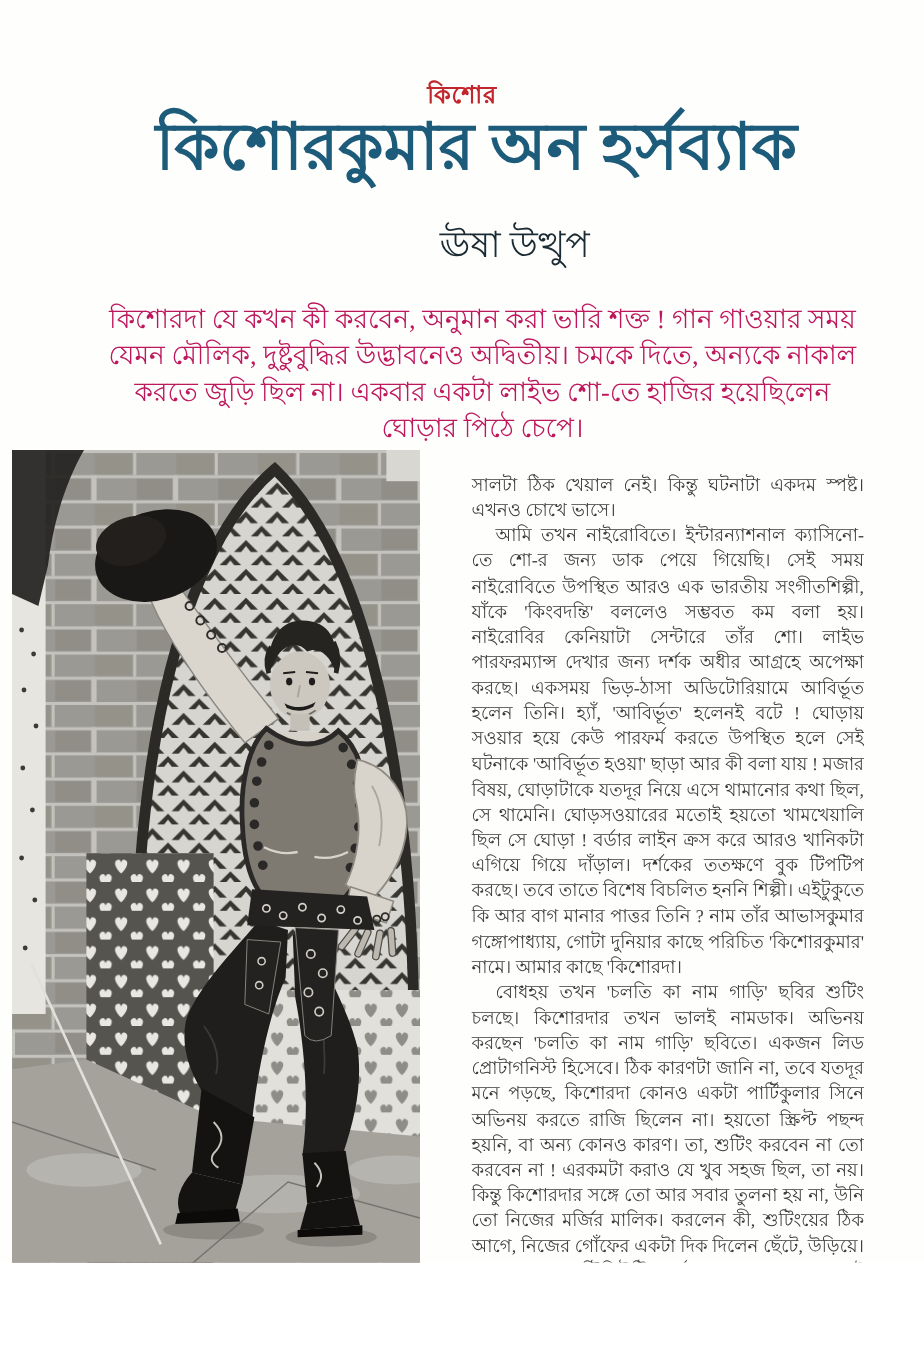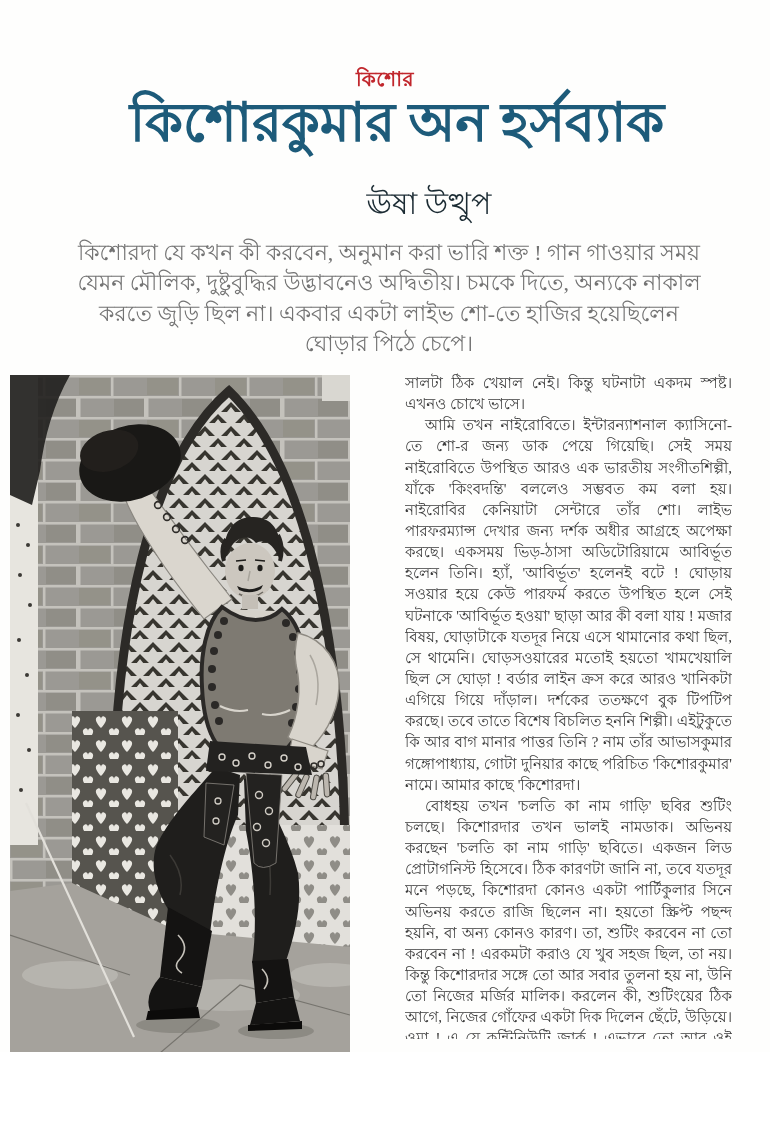--- a/index.html
+++ b/index.html
@@ -23,34 +23,33 @@
     color:#1d5b7a; margin:0; line-height:1.25;padding-left:12px;
   }
   .byline {
     position:absolute; top:180px; left:0; width:100%;
     text-align:center; font-size:30px; font-weight:500;
     color:#1b2b33;
     padding-left:44px;
   }
   .intro {
     position:absolute; top:234px; left:62px; width:646px;
-    margin:4px; text-align:center;
-    font-size:22px; line-height:1.38; color:#737373;
+    margin:17px; text-align:center;
+    font-size:22px; line-height:1.38; color:#be185d;
   }
   .photo {
     position:absolute; left:10px; top:375px; width:340px; height:678px;
     margin:0; background:#b5b3ae; overflow:hidden;
   }
   .photo svg { display:block; width:100%; height:100%; }
   .body-col {
-    position:absolute; left:393px; top:373px; width:327px; height:666px;
+    position:absolute; left:393px; top:395px; width:327px; height:666px;
     overflow:hidden;
     font-size:15px; line-height:1.41; color:#3b3b3b;
     text-align:justify;
-    margin-left:12px;
   }
   .body-col p { margin:0; text-indent:20px; }
   .body-col p.first { text-indent:0; }
   .footer {
     position:absolute; top:1064px; right:70px;
     font-size:14.5px; color:#4a4a4a; letter-spacing:0.5px;margin-top:44px;
   }
   .footer .pgnum { margin-left:9px; }
 </style>
 </head>

